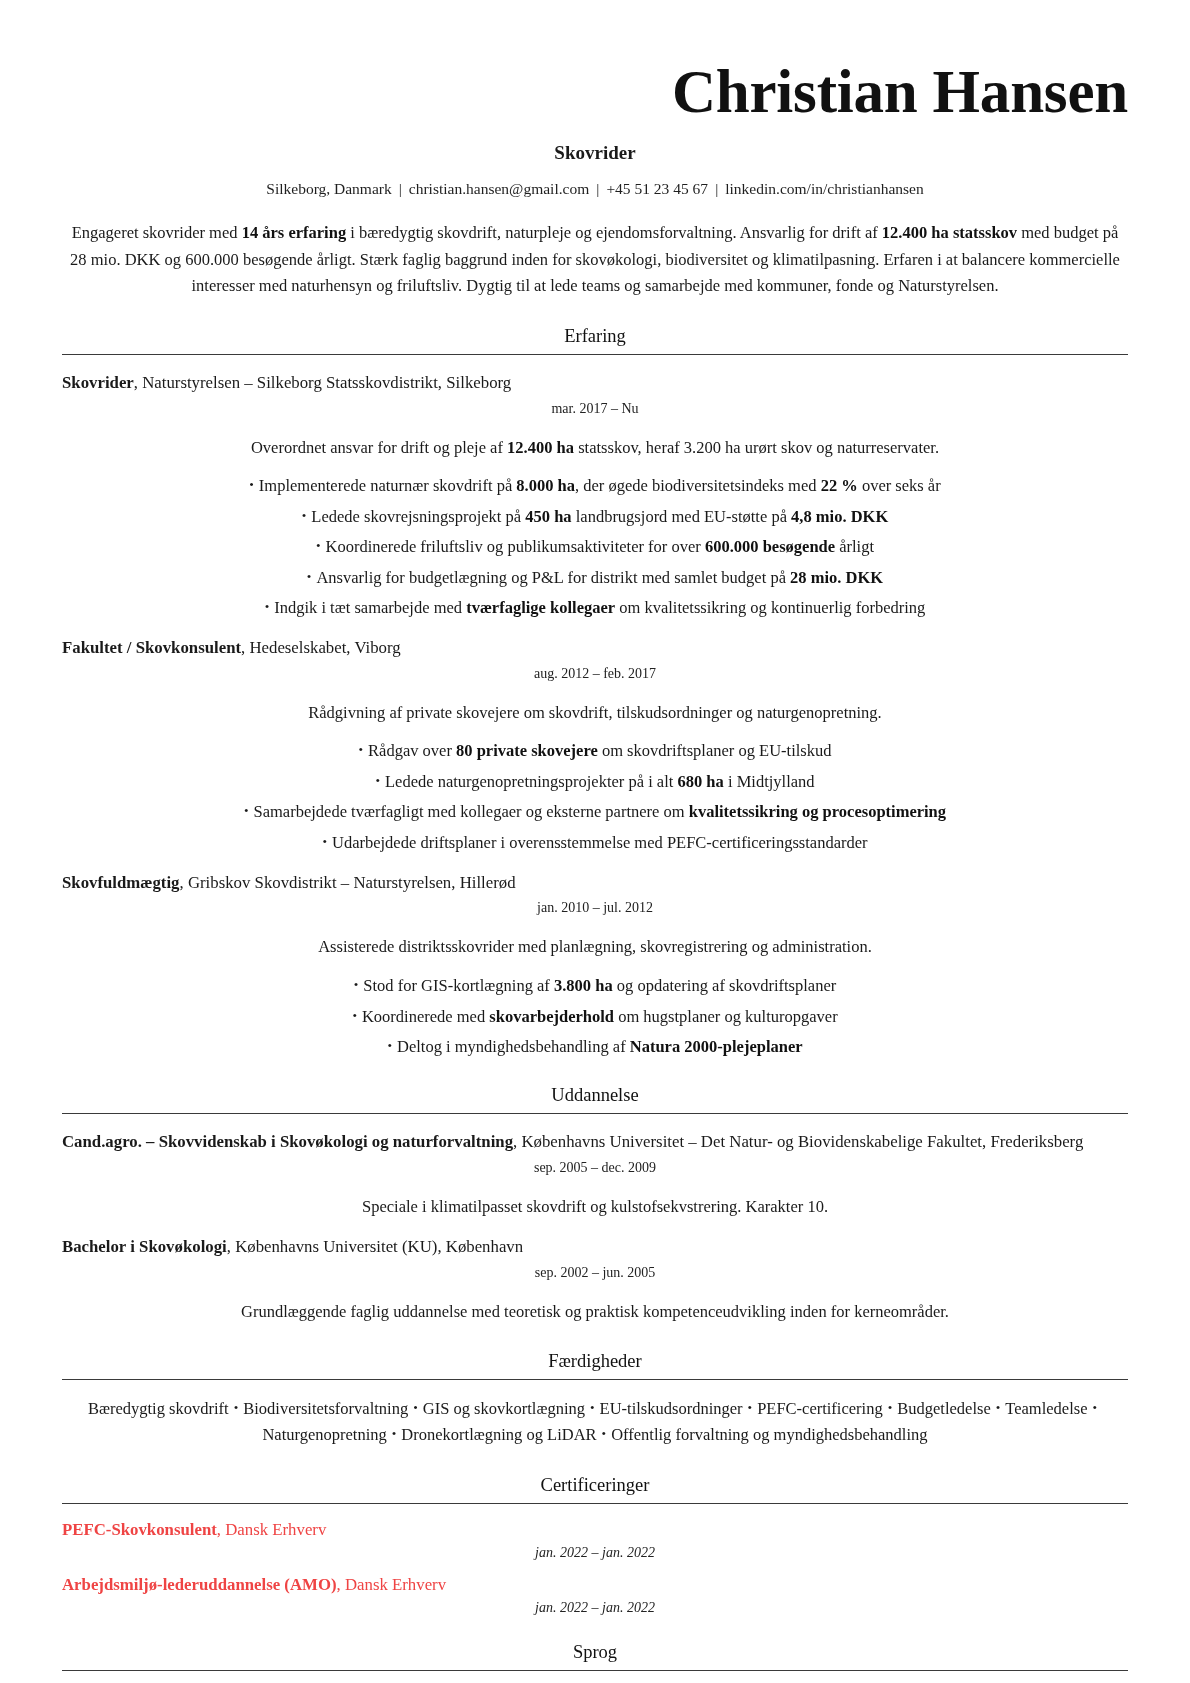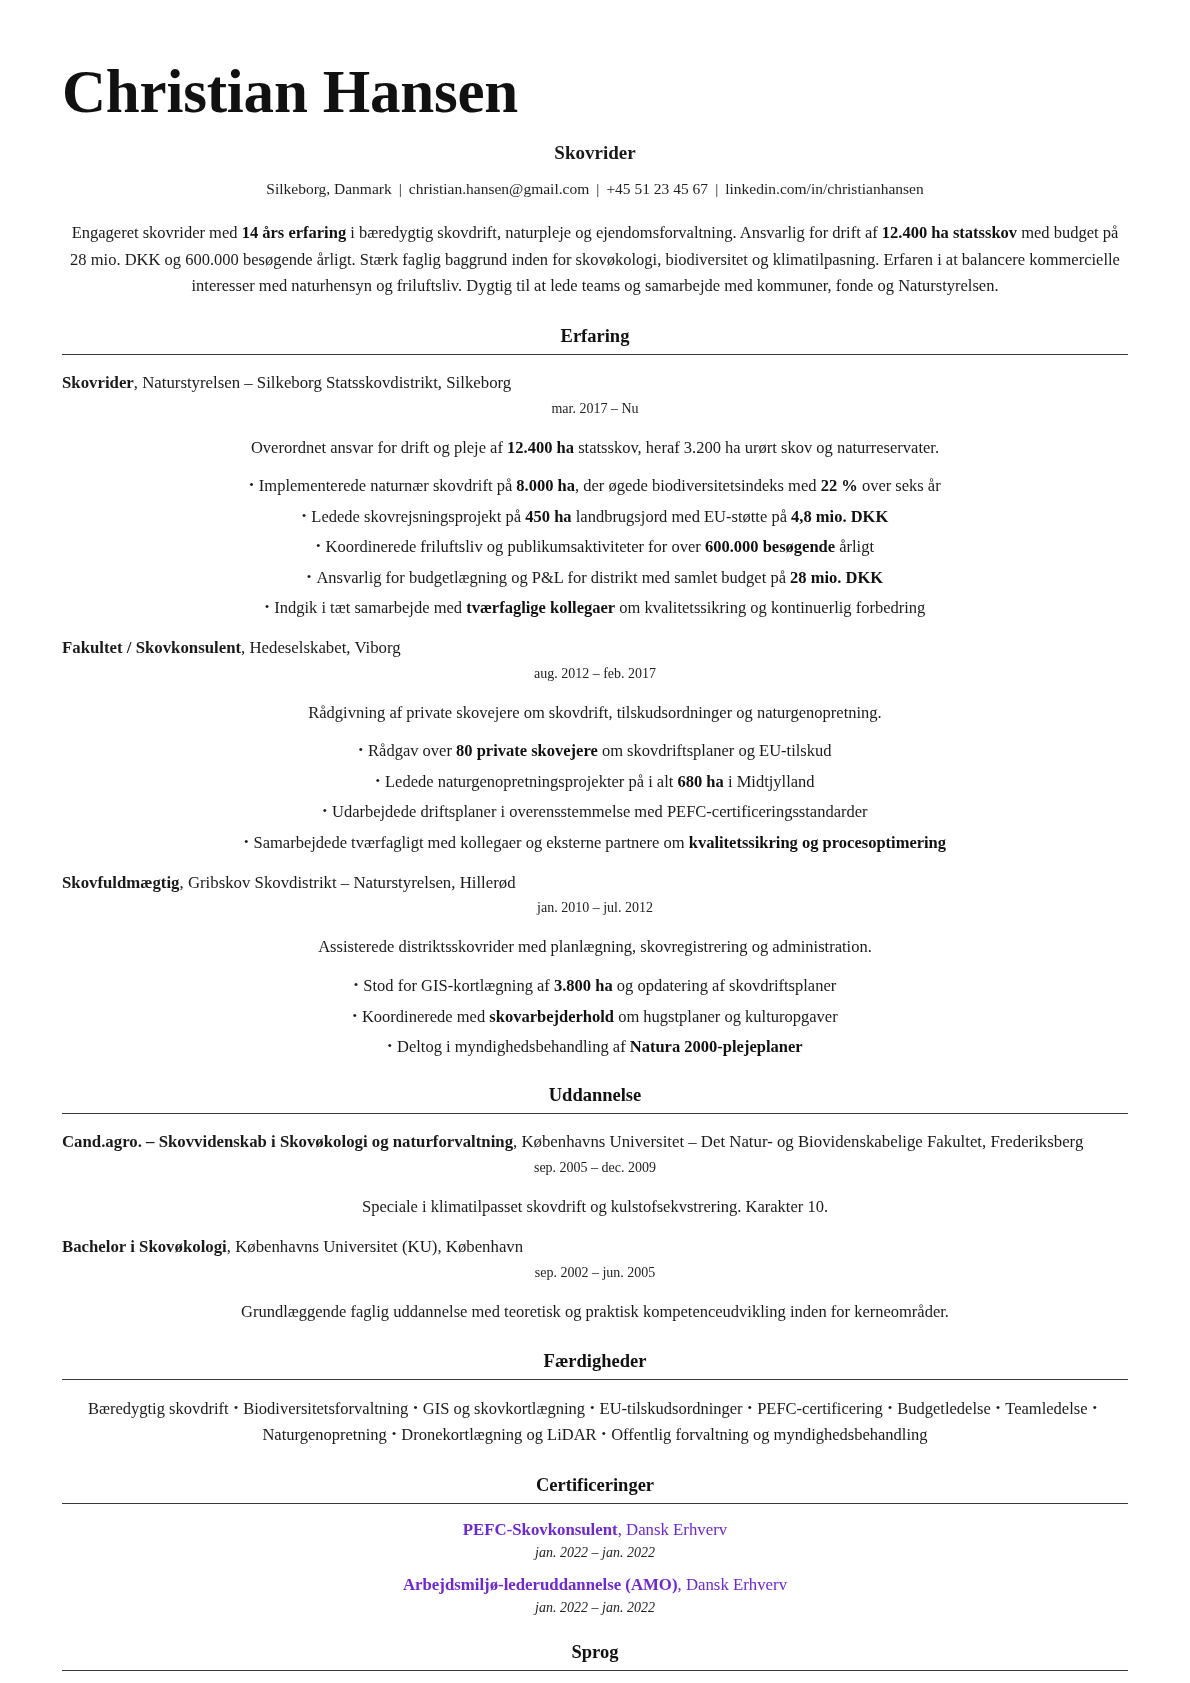--- a/index.html
+++ b/index.html
@@ -19,21 +19,21 @@
     position: relative;
     width: 1190px;
     min-height: 1683px;
     box-sizing: border-box;
     padding: 44px 62px 60px 62px;
     background: #fff;
   }
 
   
   .name {
-    text-align: left;
+    text-align: right;
     font-size: 61px;
     font-weight: bold;
     letter-spacing: -0.2px;
     line-height: 1.05;
     margin: 16px 0 0 0;
     color: #111;
   }
   .job-title {
     text-align: center;
     font-size: 19px;
@@ -62,21 +62,21 @@
     color: #1a1a1a;
   }
 
   
   .section {
     margin-top: 26px;
   }
   .section-title {
     text-align: center;
     font-size: 18.5px;
-    font-weight: bold;
+    font-weight: normal;
     color: #111;
     padding-bottom: 7px;
   }
   .section-rule {
     border-bottom: 1.6px solid #3a3a3a;
     width: 100%;
     margin-bottom: 16px;
   }
 
   
@@ -140,23 +140,22 @@
     font-size: 13px;
     position: relative;
     top: -2px;
   }
 
   
   .cert {
     margin-bottom: 14px;
   }
   .cert-head {
-    text-align: center;
     font-size: 16.8px;
-    color: #6d28d9;
+    color: #ef4444;
   }
   .cert-head .cert-name { font-weight: bold; }
   .cert-dates {
     text-align: center;
     font-style: italic;
     font-size: 14px;
     margin-top: 5px;
     color: #222;
   }
 </style>
@@ -187,22 +186,22 @@
             <li>Indgik i tæt samarbejde med <b>tværfaglige kollegaer</b> om kvalitetssikring og kontinuerlig forbedring</li>
           </ul>
         </div>
         <div class="entry">
           <div class="entry-head"><span class="role">Fakultet / Skovkonsulent</span><span>, Hedeselskabet, Viborg</span></div>
           <div class="entry-dates">aug. 2012 – feb. 2017</div>
           <div class="entry-desc">Rådgivning af private skovejere om skovdrift, tilskudsordninger og naturgenopretning.</div>
           <ul class="bullets">
             <li>Rådgav over <b>80 private skovejere</b> om skovdriftsplaner og EU-tilskud</li>
             <li>Ledede naturgenopretningsprojekter på i alt <b>680 ha</b> i Midtjylland</li>
+            <li>Samarbejdede tværfagligt med kollegaer og eksterne partnere om <b>kvalitetssikring og procesoptimering</b></li>
             <li>Udarbejdede driftsplaner i overensstemmelse med PEFC-certificeringsstandarder</li>
-            <li>Samarbejdede tværfagligt med kollegaer og eksterne partnere om <b>kvalitetssikring og procesoptimering</b></li>
           </ul>
         </div>
         <div class="entry">
           <div class="entry-head"><span class="role">Skovfuldmægtig</span><span>, Gribskov Skovdistrikt – Naturstyrelsen, Hillerød</span></div>
           <div class="entry-dates">jan. 2010 – jul. 2012</div>
           <div class="entry-desc">Assisterede distriktsskovrider med planlægning, skovregistrering og administration.</div>
           <ul class="bullets">
             <li>Stod for GIS-kortlægning af <b>3.800 ha</b> og opdatering af skovdriftsplaner</li>
             <li>Koordinerede med <b>skovarbejderhold</b> om hugstplaner og kulturopgaver</li>
             <li>Deltog i myndighedsbehandling af <b>Natura 2000-plejeplaner</b></li>

